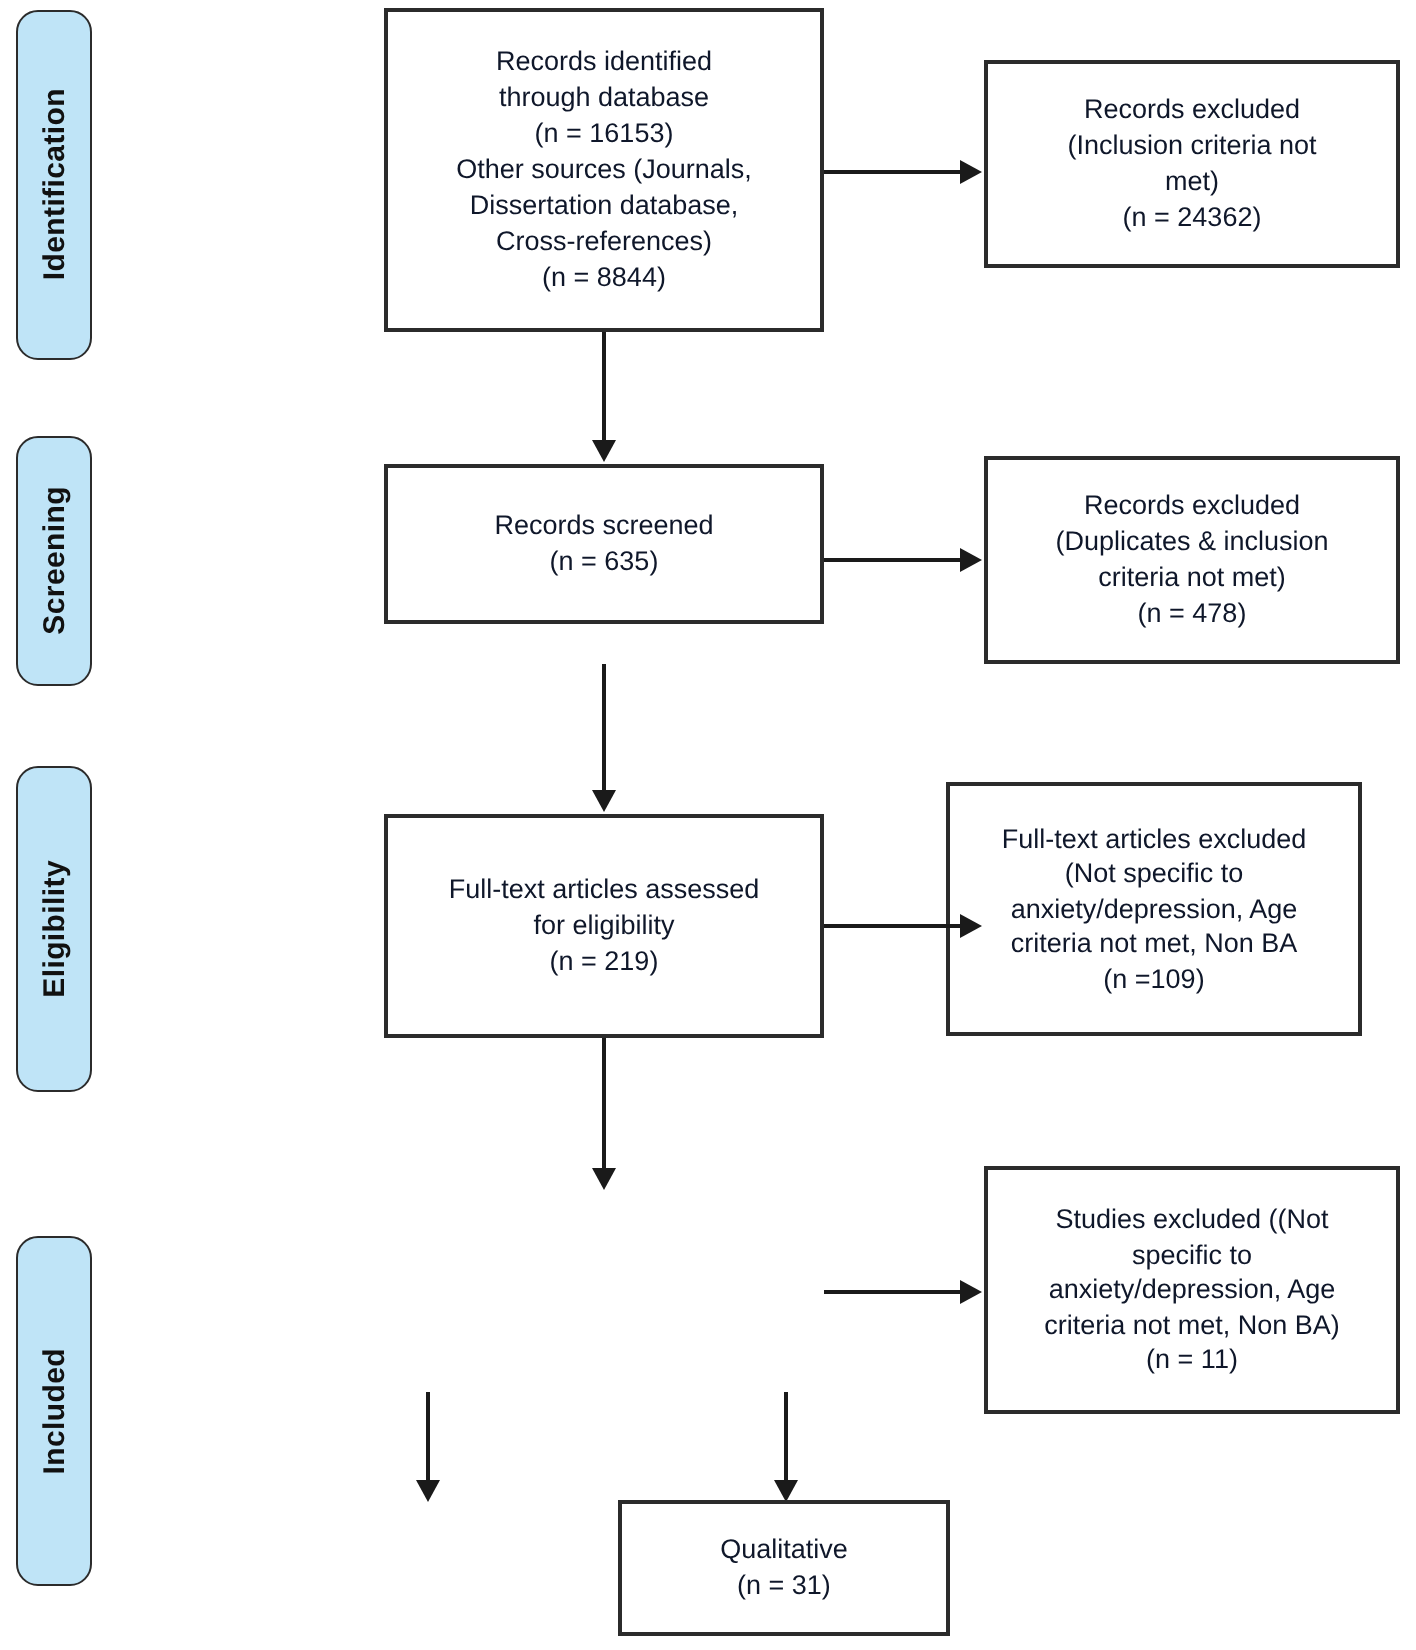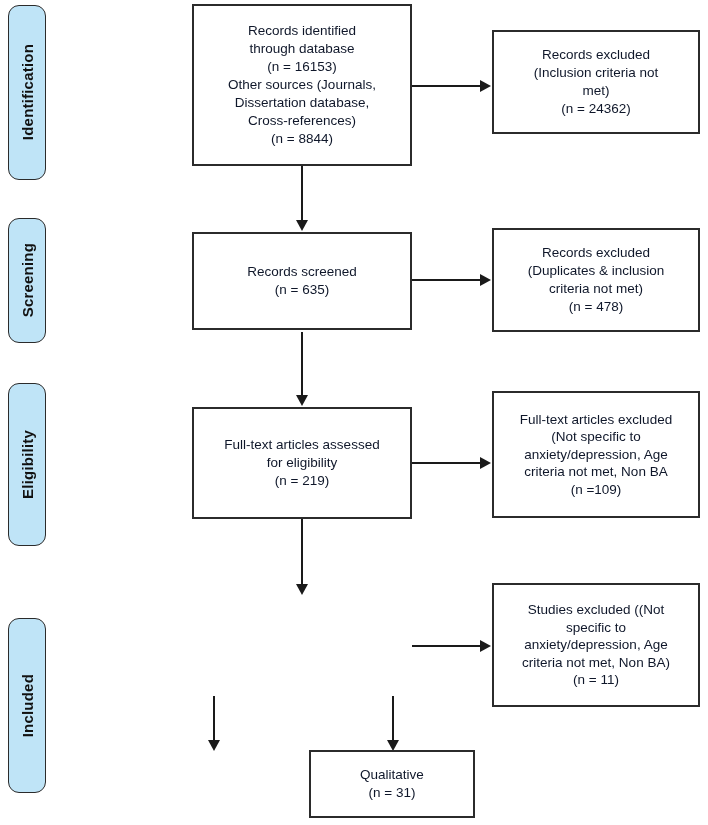--- a/index.html
+++ b/index.html
@@ -122,21 +122,21 @@
 met)
 (n = 24362)</span>
   </div>
 
   <div class="conn h" style="left:412px; top:85px; width:68px;"></div>
   <div class="arrow-head right" style="left:480px; top:80px;"></div>
 
   <div class="conn v" style="left:301px; top:166px; height:55px;"></div>
   <div class="arrow-head down" style="left:296px; top:220px;"></div>
 
-  <div class="flow-box" style="left:192px; top:232px; width:220px; height:98px;">
+  <div class="flow-box" style="left:192px; top:232px; width:220px; height:80px;">
     <span class="box-text">Records screened
 (n = 635)</span>
   </div>
 
   <div class="flow-box" style="left:492px; top:228px; width:208px; height:104px;">
     <span class="box-text">Records excluded
 (Duplicates &amp; inclusion
 criteria not met)
 (n = 478)</span>
   </div>
@@ -146,21 +146,21 @@
 
   <div class="conn v" style="left:301px; top:332px; height:64px;"></div>
   <div class="arrow-head down" style="left:296px; top:395px;"></div>
 
   <div class="flow-box" style="left:192px; top:407px; width:220px; height:112px;">
     <span class="box-text">Full-text articles assessed
 for eligibility
 (n = 219)</span>
   </div>
 
-  <div class="flow-box tight" style="left:492px; top:391px; width:208px; height:127px;">
+  <div class="flow-box tight" style="left:473px; top:391px; width:208px; height:127px;">
     <span class="box-text">Full-text articles excluded
 (Not specific to
 anxiety/depression, Age
 criteria not met, Non BA
 (n =109)</span>
   </div>
 
   <div class="conn h" style="left:412px; top:462px; width:68px;"></div>
   <div class="arrow-head right" style="left:480px; top:457px;"></div>
 

